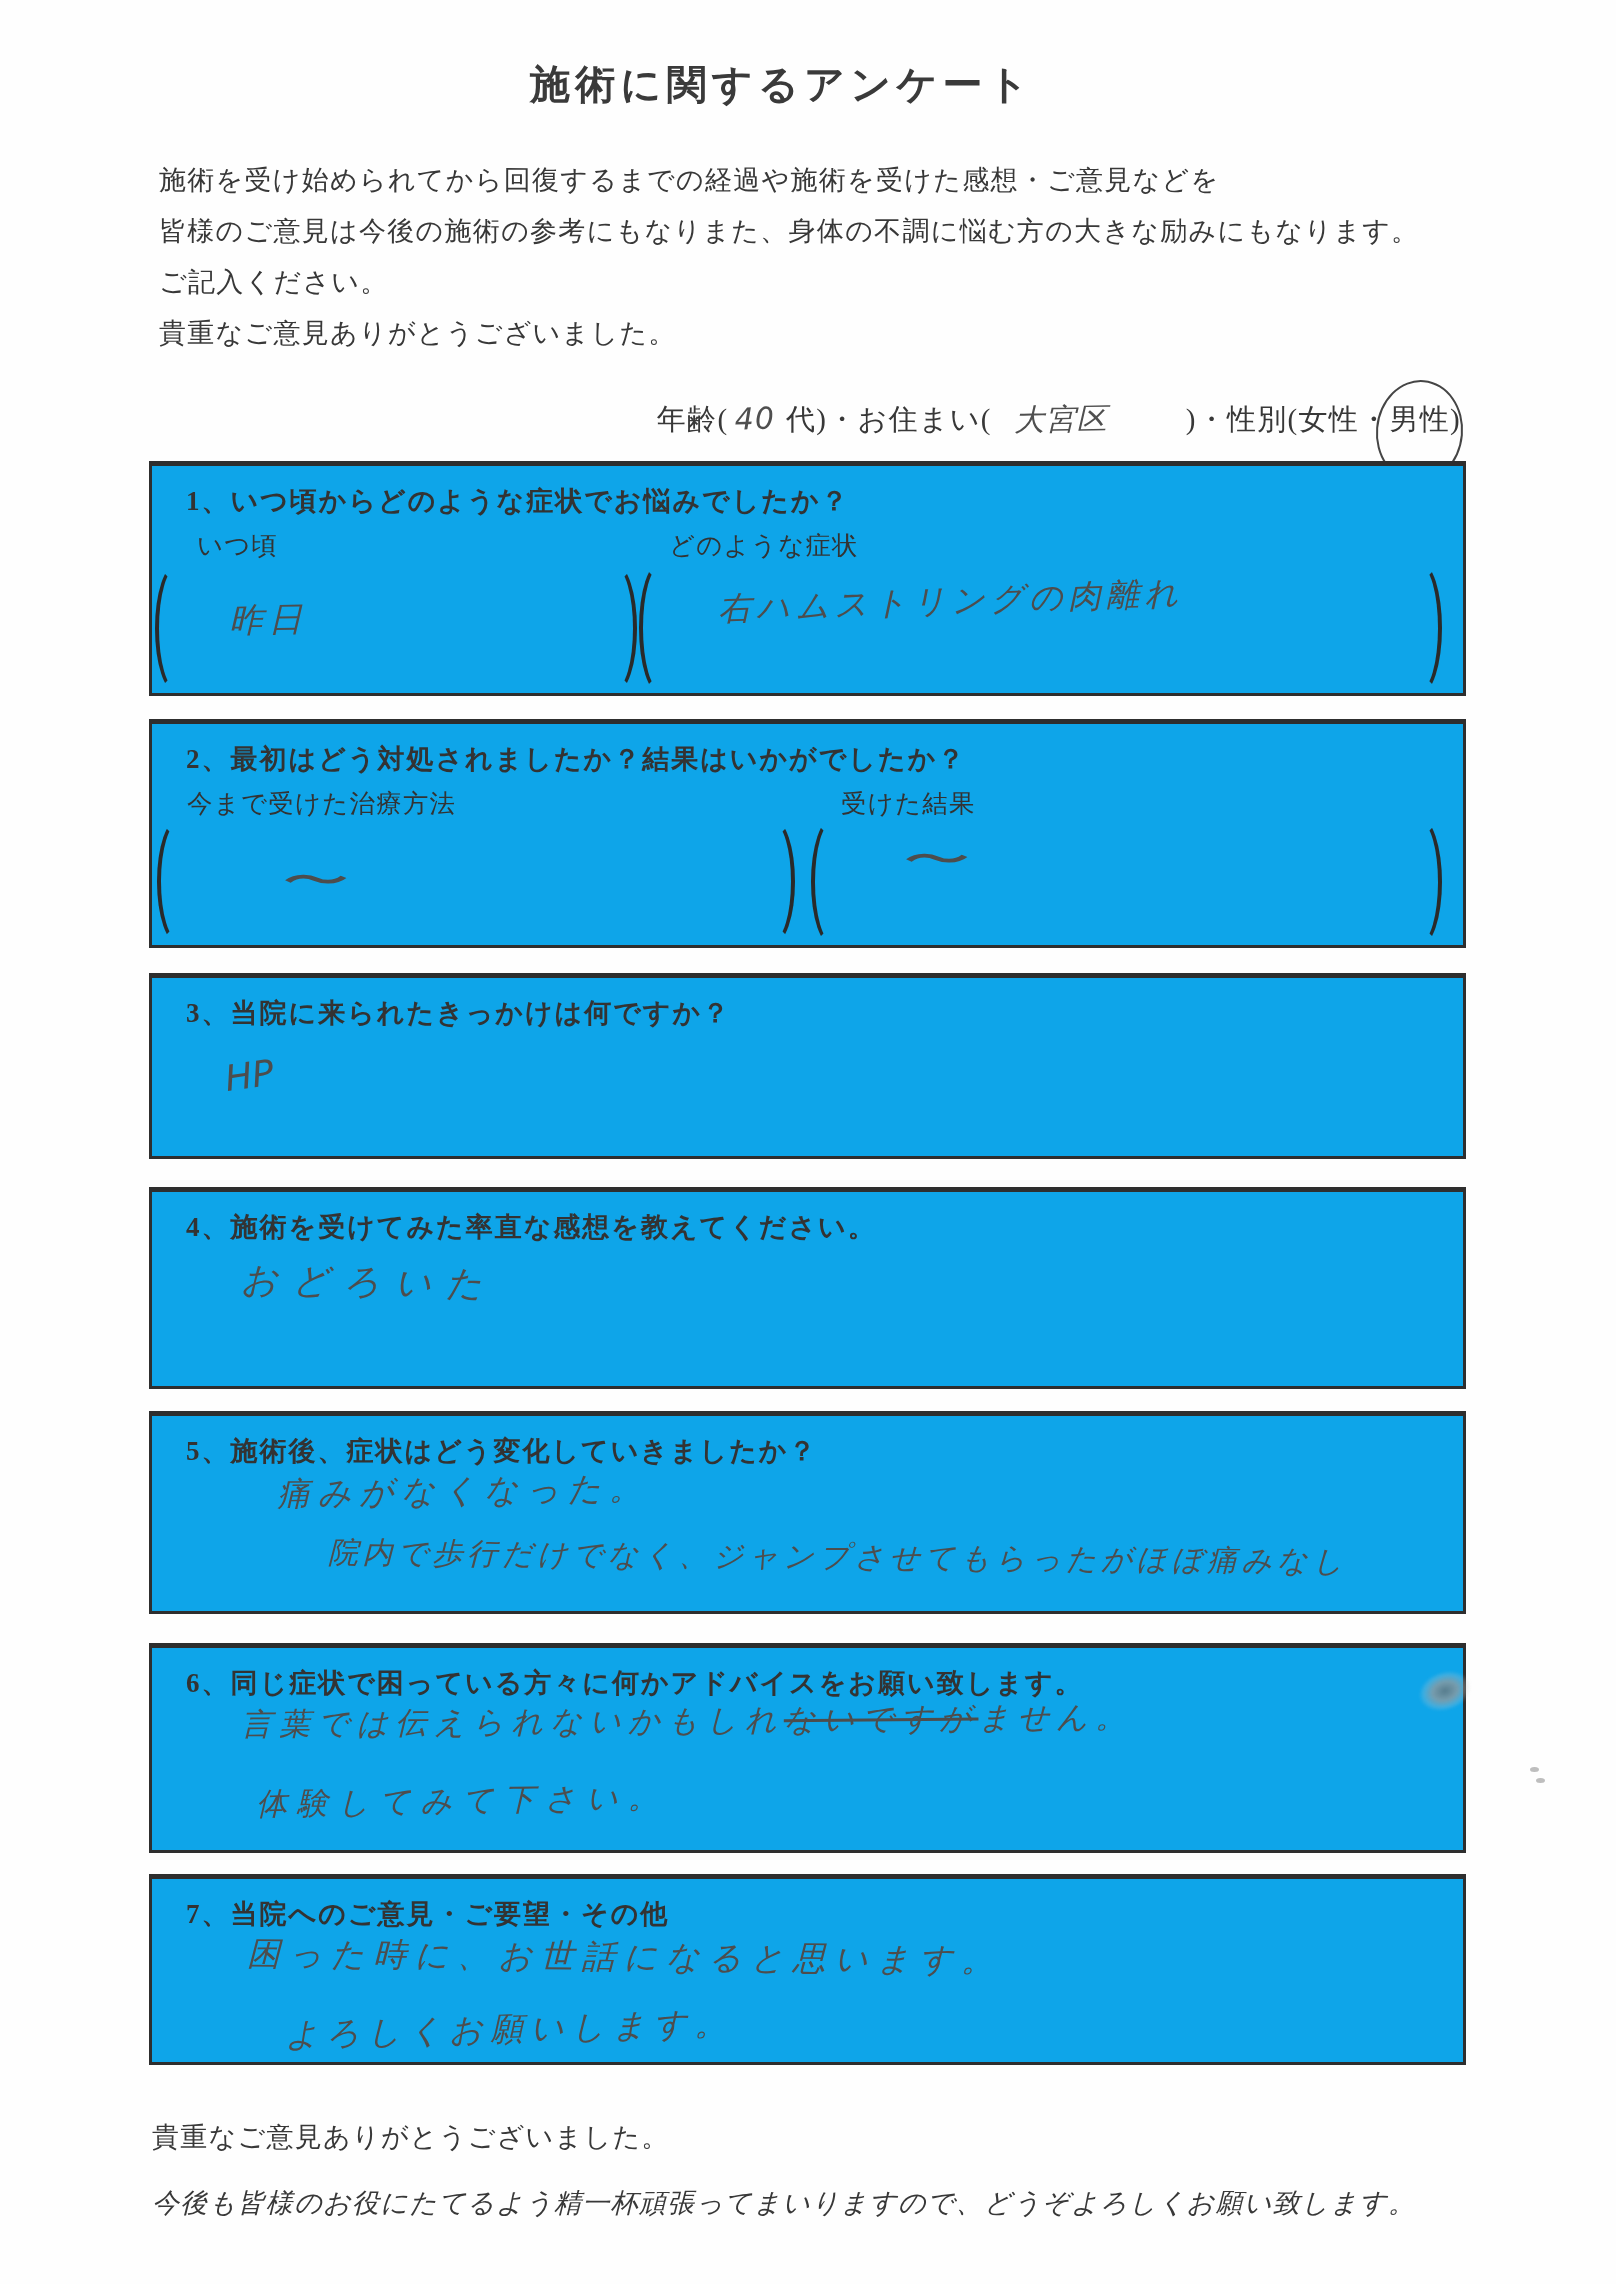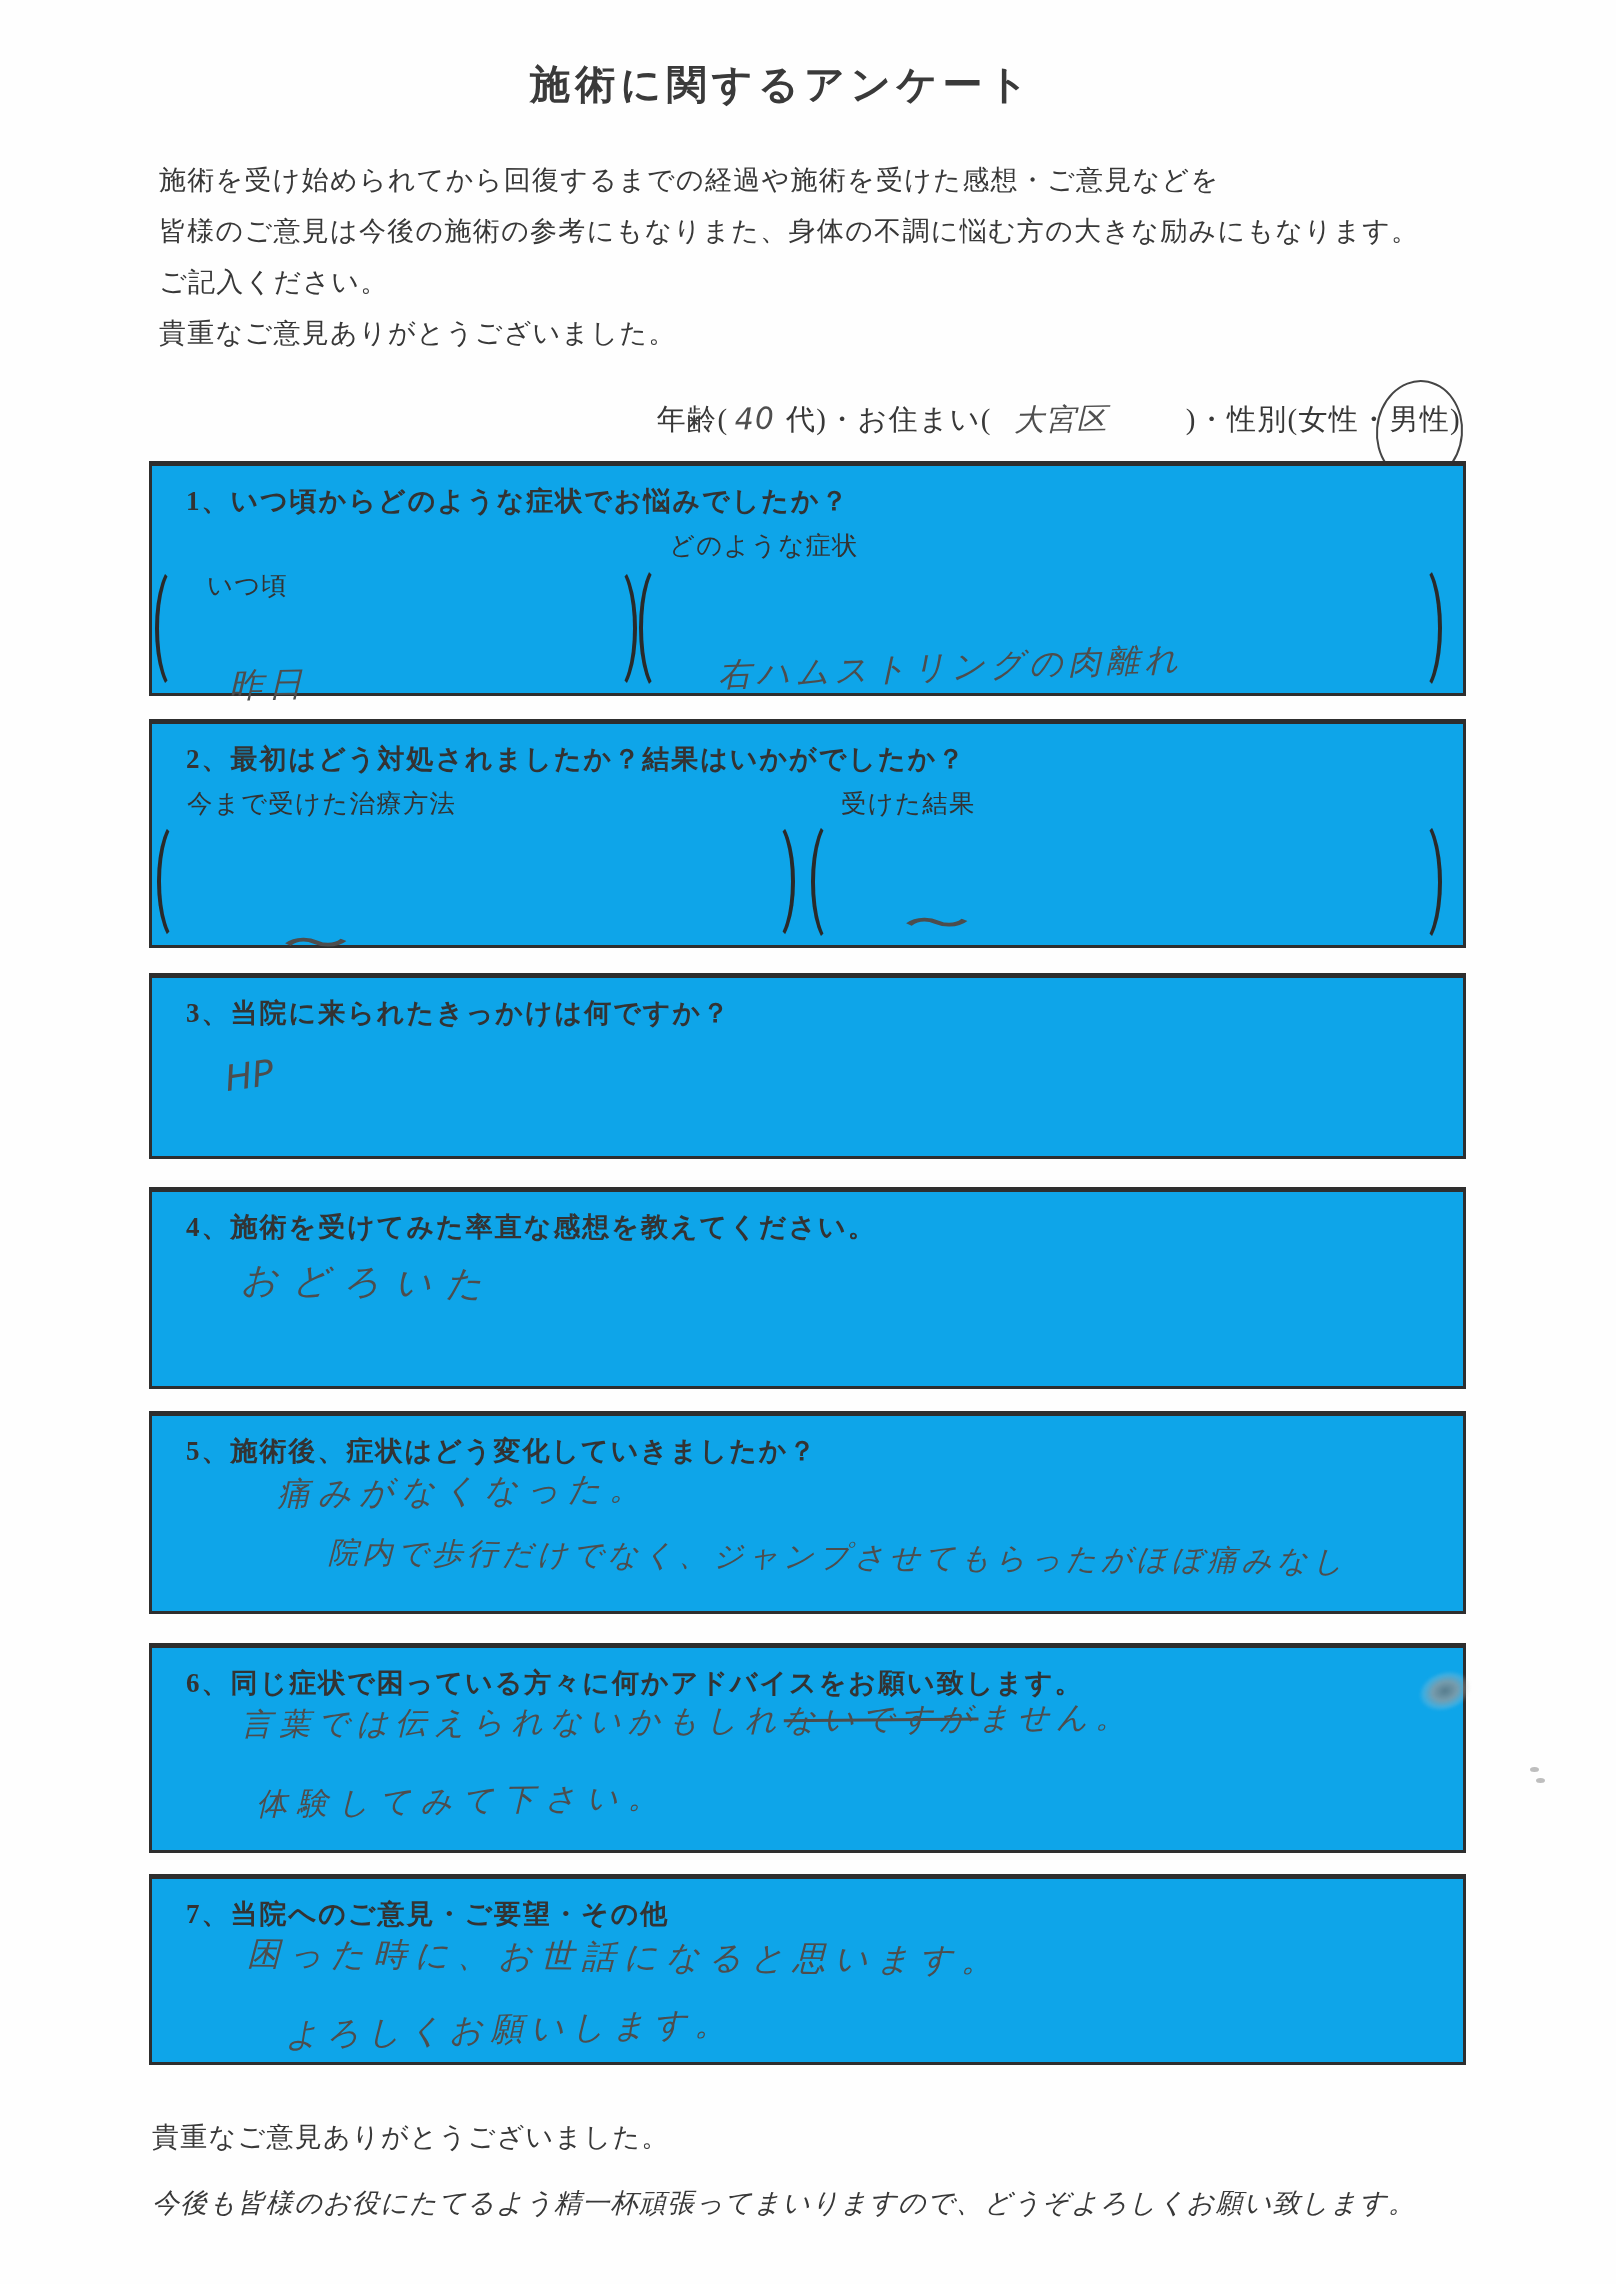--- a/index.html
+++ b/index.html
@@ -48,21 +48,21 @@
     box-sizing:border-box;
   }
   .qbox .qheading{
     position:absolute;left:34px;top:17px;margin:0;
     font-size:27px;font-weight:600;letter-spacing:2px;color:#333;
     white-space:nowrap;
   }
   .sublabel{
     position:absolute;font-size:25.4px;letter-spacing:1.3px;color:#333;white-space:nowrap;
   }
-  .slot{position:absolute;display:flex;align-items:center;}
+  .slot{position:absolute;display:flex;}
   .paren{
     width:35px;align-self:stretch;flex:0 0 35px;
     border:4.6px solid transparent;border-radius:50%;
   }
   .paren.l{border-left-color:#2a2a2a;}
   .paren.r{border-right-color:#2a2a2a;}
   .slot-mid{flex:1;position:relative;}
 
   .answer{
     position:absolute;
@@ -108,21 +108,21 @@
     <p>貴重なご意見ありがとうございました。</p>
   </div>
 
   <div class="profile-line">
     <span>年齢(</span><span class="hw hw-age">40</span><span>代)・お住まい(</span><span class="hw hw-res">大宮区</span><span>)・性別(女性・</span><span>男性</span><span>)</span>
   </div>
   <div class="gender-circle"></div>
 
   <div class="qbox" style="top:461px;height:235px;">
     <p class="qheading">1、いつ頃からどのような症状でお悩みでしたか？</p>
-    <span class="sublabel" style="left:55px;top:63px;margin-top:40px;">いつ頃</span>
+    <span class="sublabel" style="left:45px;top:63px;">いつ頃</span>
     <span class="sublabel" style="left:517px;top:63px;">どのような症状</span>
     <div class="slot" style="left:2.6px;top:98px;width:482px;height:129px;">
       <div class="paren l"></div>
       <div class="slot-mid">
         <span class="answer" style="left:31px;top:33px;font-size:34px;letter-spacing:5.2px;transform:rotate(-1deg);">昨日</span>
       </div>
       <div class="paren r"></div>
     </div>
     <div class="slot" style="left:487px;top:96px;width:803px;height:132px;">
       <div class="paren l"></div>

